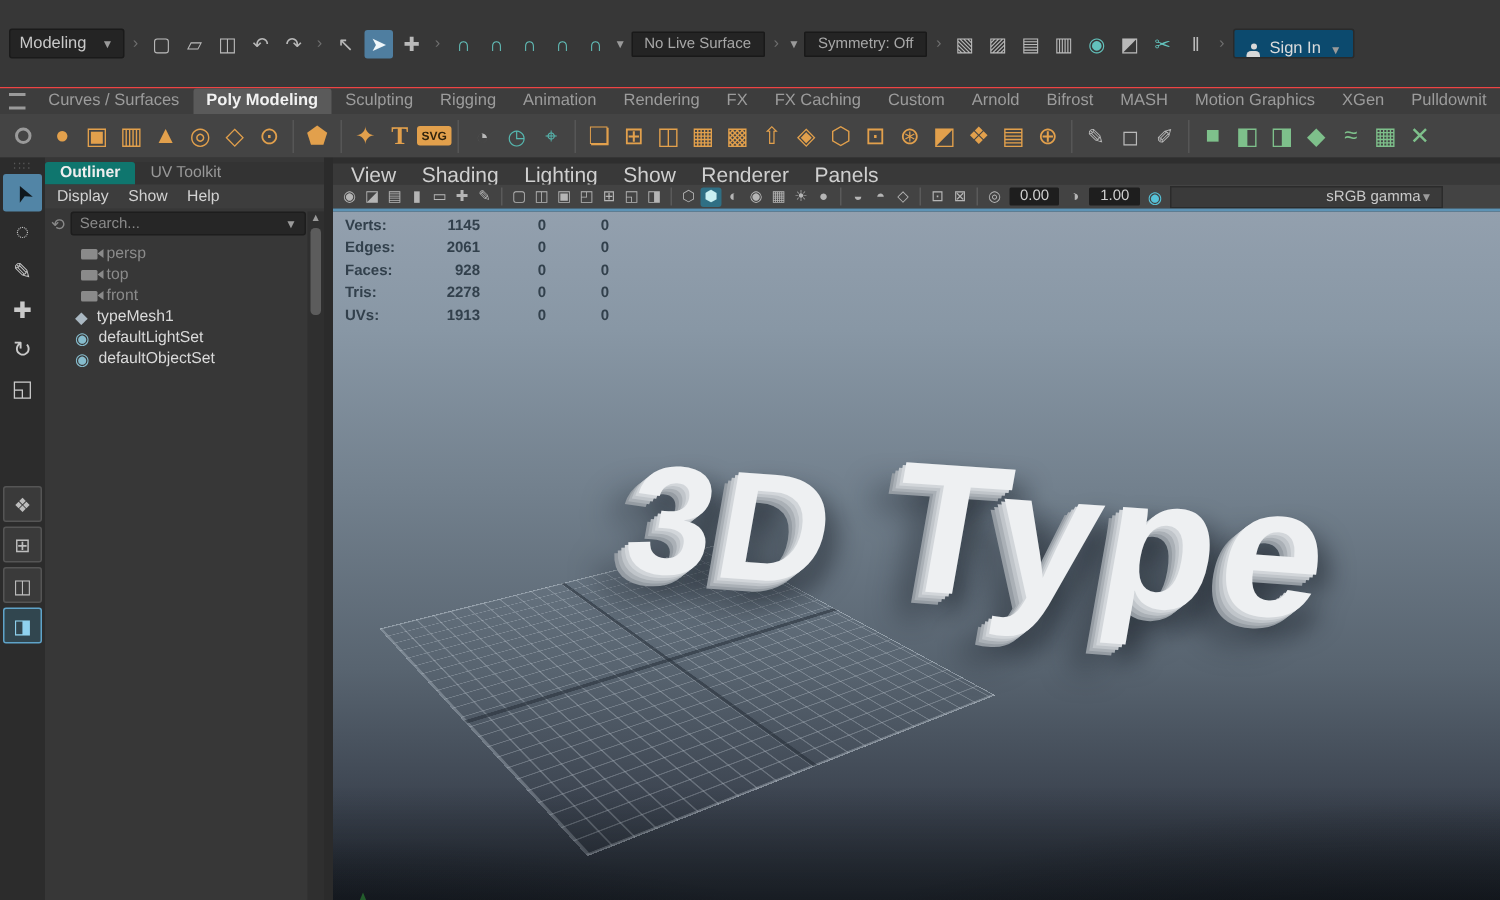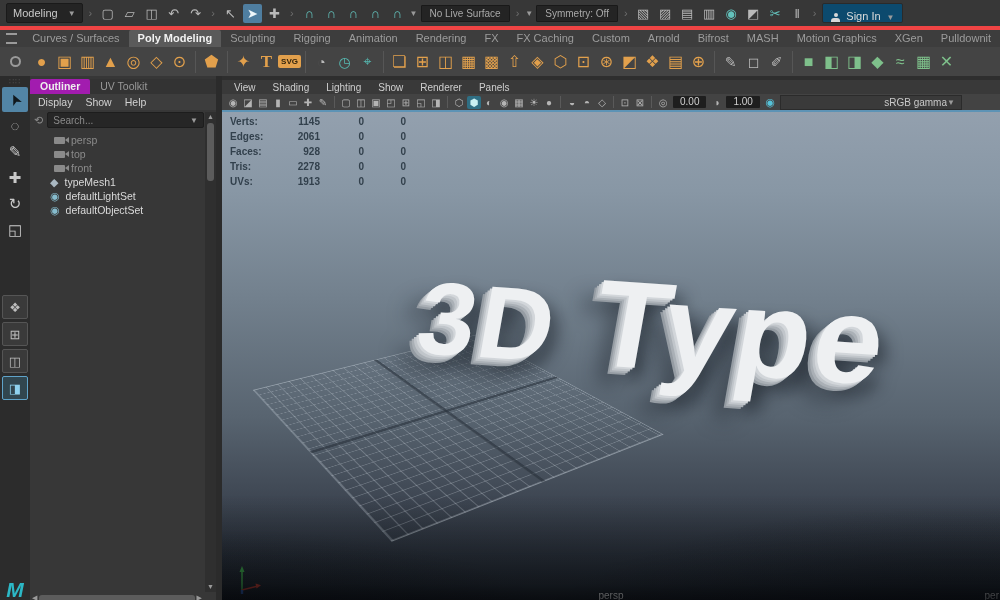--- a/index.html
+++ b/index.html
@@ -1,20 +1,20 @@
 <!DOCTYPE html>
 <html><head>
 <meta charset="utf-8">
 <style>
   html,body{margin:0;padding:0;}
   body{width:1000px;height:600px;overflow:hidden;background:#373737;
        font-family:"Liberation Sans",sans-serif;font-size:11px;color:#ccc;user-select:none;}
 
   
-  .statusbar{height:26px;background:#373737;border-bottom:4px solid #ef4444;display:flex;align-items:center;gap:3px;padding:0 6px;}
+  .statusbar{height:26px;background:#373737;border-bottom:1px solid #ef4444;display:flex;align-items:center;gap:3px;padding:16px 6px;}
   .menuset{background:#242424;border:1px solid #1a1a1a;color:#c9c9c9;height:18px;display:flex;align-items:center;gap:10px;padding:0 6px;border-radius:2px;}
   .caret{font-size:8px;color:#9a9a9a;}
   .chev{color:#6f6f6f;font-size:11px;margin:0 3px;}
   .ibtn{width:19px;height:19px;display:flex;align-items:center;justify-content:center;color:#b9b9b9;font-size:13px;border-radius:2px;}
   .ibtn.teal{color:#63c2bc;}
   .ibtn.active{background:#4f7ea0;color:#eef6fa;}
   .field{background:#242424;border:1px solid #191919;color:#a8a8a8;font-size:10px;height:15px;line-height:15px;padding:0 8px;border-radius:1px;}
   .signin{background:#0c4a6e;border:1px solid #2a2a2a;height:18px;display:flex;align-items:flex-end;gap:6px;padding:0 8px;border-radius:2px;color:#dcdcdc;}
   .person{width:9px;height:9px;position:relative;}
   .person::before{content:"";position:absolute;left:2.5px;top:0;width:4px;height:4px;border-radius:50%;background:#d8d8d8;}
@@ -46,21 +46,21 @@
   .tool .rot{display:inline-block;transform:rotate(-115deg);}
   .layouts{margin-top:52px;display:flex;flex-direction:column;gap:3px;align-items:center;}
   .lbtn{width:24px;height:22px;border:1px solid #555;background:#3a3a3a;display:flex;align-items:center;justify-content:center;color:#bdbdbd;font-size:13px;border-radius:2px;}
   .lbtn.active{border:1px solid #5fa3c9;color:#8fd2ef;background:#31464f;}
   .mlogo{position:absolute;bottom:2px;left:0;width:30px;text-align:center;font-size:21px;font-weight:bold;color:#2cb8c6;font-style:italic;}
 
   
   .outliner{width:186px;background:#373737;display:flex;flex-direction:column;padding-top:3px;position:relative;}
   .otabs{height:15px;display:flex;background:#333333;align-items:flex-end;}
   .otab{padding:1px 10px 2px;font-size:10.5px;color:#999;}
-  .otab.active{background:#a21caf;color:#eee;font-weight:bold;border-radius:2px 2px 0 0;}
+  .otab.active{background:#0f766e;color:#eee;font-weight:bold;border-radius:2px 2px 0 0;}
   .omenu{height:16px;display:flex;gap:13px;align-items:center;padding-left:8px;color:#d2d2d2;font-size:10.5px;background:#3d3d3d;}
   .osearch{display:flex;align-items:center;gap:4px;padding:2px 12px 2px 4px;}
   .sync{color:#8a8a8a;font-size:11px;}
   .searchbox{flex:1;background:#262626;border:1px solid #1d1d1d;color:#8a8a8a;height:14px;display:flex;align-items:center;justify-content:space-between;padding:0 5px;font-size:10px;border-radius:2px;}
   .olist{flex:1;padding-top:3px;}
   .orow{display:flex;align-items:center;gap:6px;height:14px;padding-left:24px;font-size:10.5px;color:#dadada;}
   .orow.muted{color:#8b8b8b;}
   .cam{width:11px;height:7px;background:#8a8a8a;position:relative;border-radius:1px;flex:0 0 auto;}
   .cam::after{content:"";position:absolute;right:-4px;top:0.5px;border-right:4px solid #8a8a8a;border-top:3px solid transparent;border-bottom:3px solid transparent;}
   .meshic{color:#aab8c2;font-size:11px;}
@@ -69,21 +69,21 @@
   .varrow{color:#9a9a9a;font-size:7px;line-height:10px;}
   .vthumb{width:7px;height:58px;background:#5c5c5c;border-radius:3px;margin-top:1px;}
   .hscroll{position:absolute;left:2px;right:14px;bottom:1px;height:10px;display:flex;align-items:center;gap:2px;}
   .hthumb{flex:1;height:7px;background:#5c5c5c;border-radius:3px;}
   .harrow{color:#9a9a9a;font-size:7px;}
 
   .gap{width:6px;background:#2b2b2b;}
 
   
   .viewport{flex:1;display:flex;flex-direction:column;background:#2e2e2e;padding-top:4px;}
-  .vmenubar{height:14px;background:#393939;display:flex;gap:17px;align-items:center;padding-left:12px;color:#cfcfcf;font-size:10px;}
+  .vmenubar{height:14px;background:#393939;display:flex;gap:17px;align-items:center;padding-left:12px;color:#cfcfcf;font-size:14px;}
   .vtoolbar{height:16px;background:#434343;display:flex;align-items:center;gap:1px;padding:0 4px;}
   .vic{min-width:14px;height:13px;display:flex;align-items:center;justify-content:center;color:#b5b5b5;font-size:10px;border-radius:2px;}
   .vic.teal{background:#2f6f84;color:#c9f0f2;}
   .vic.tealfg{color:#56c2d8;font-size:11px;}
   .vtsep{width:1px;height:12px;background:#5a5a5a;margin:0 3px;}
   .numfield{background:#1e1e1e;color:#cfcfcf;font-size:10px;height:12px;line-height:12px;padding:0 7px;border-radius:1px;margin:0 2px;}
   .csdrop{background:#3a3a3a;border:1px solid #2b2b2b;height:13px;display:flex;align-items:center;justify-content:flex-end;width:168px;padding:0 6px;color:#c9c9c9;font-size:10px;margin-left:2px;}
 
   .canvas{flex:1;position:relative;overflow:hidden;border-top:2px solid #5d93b5;
     background:linear-gradient(180deg,#93a0ae 0%,#8897a5 16%,#72808d 38%,#586470 62%,#3c4450 80%,#232931 93%,#14181d 100%);}

